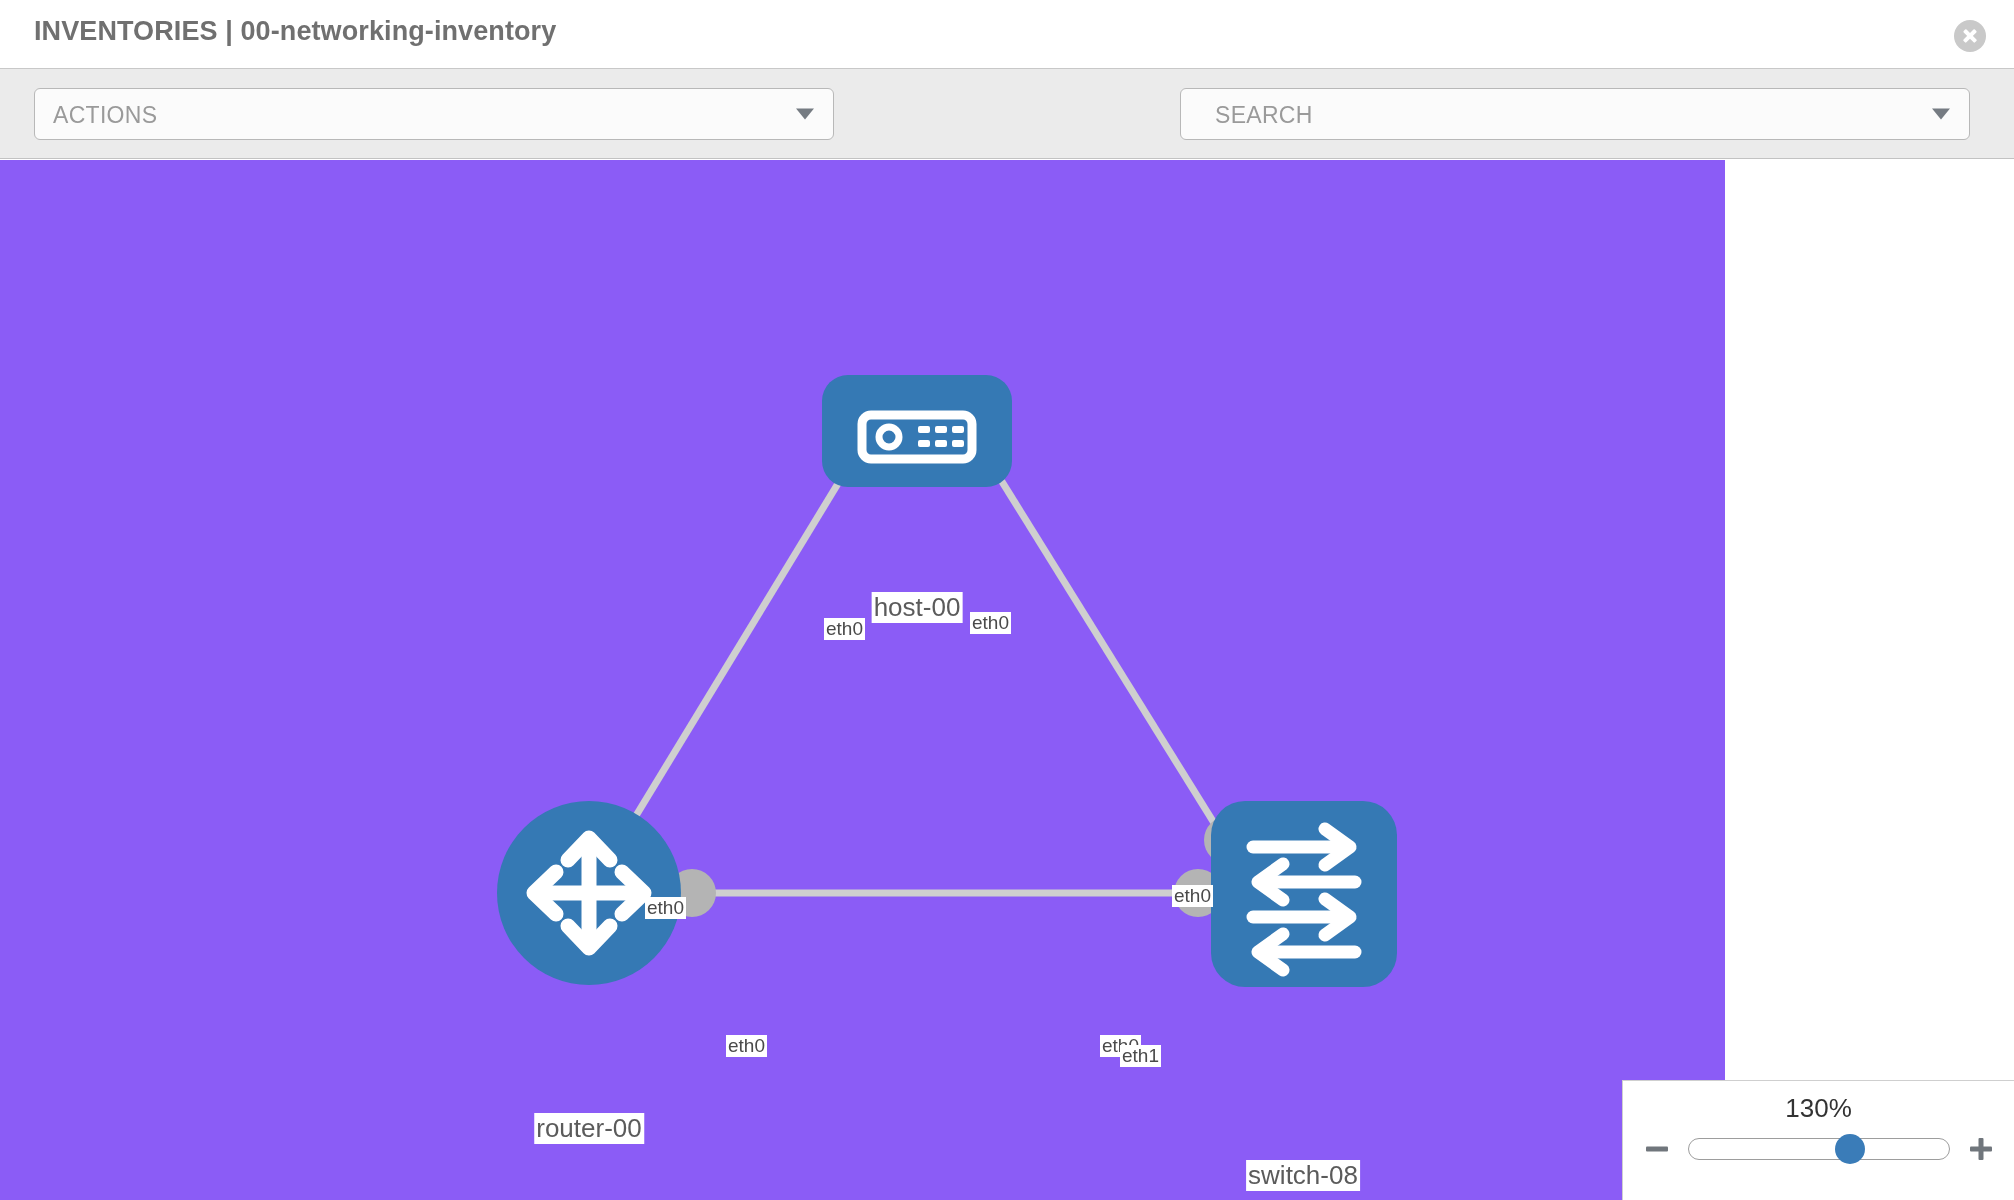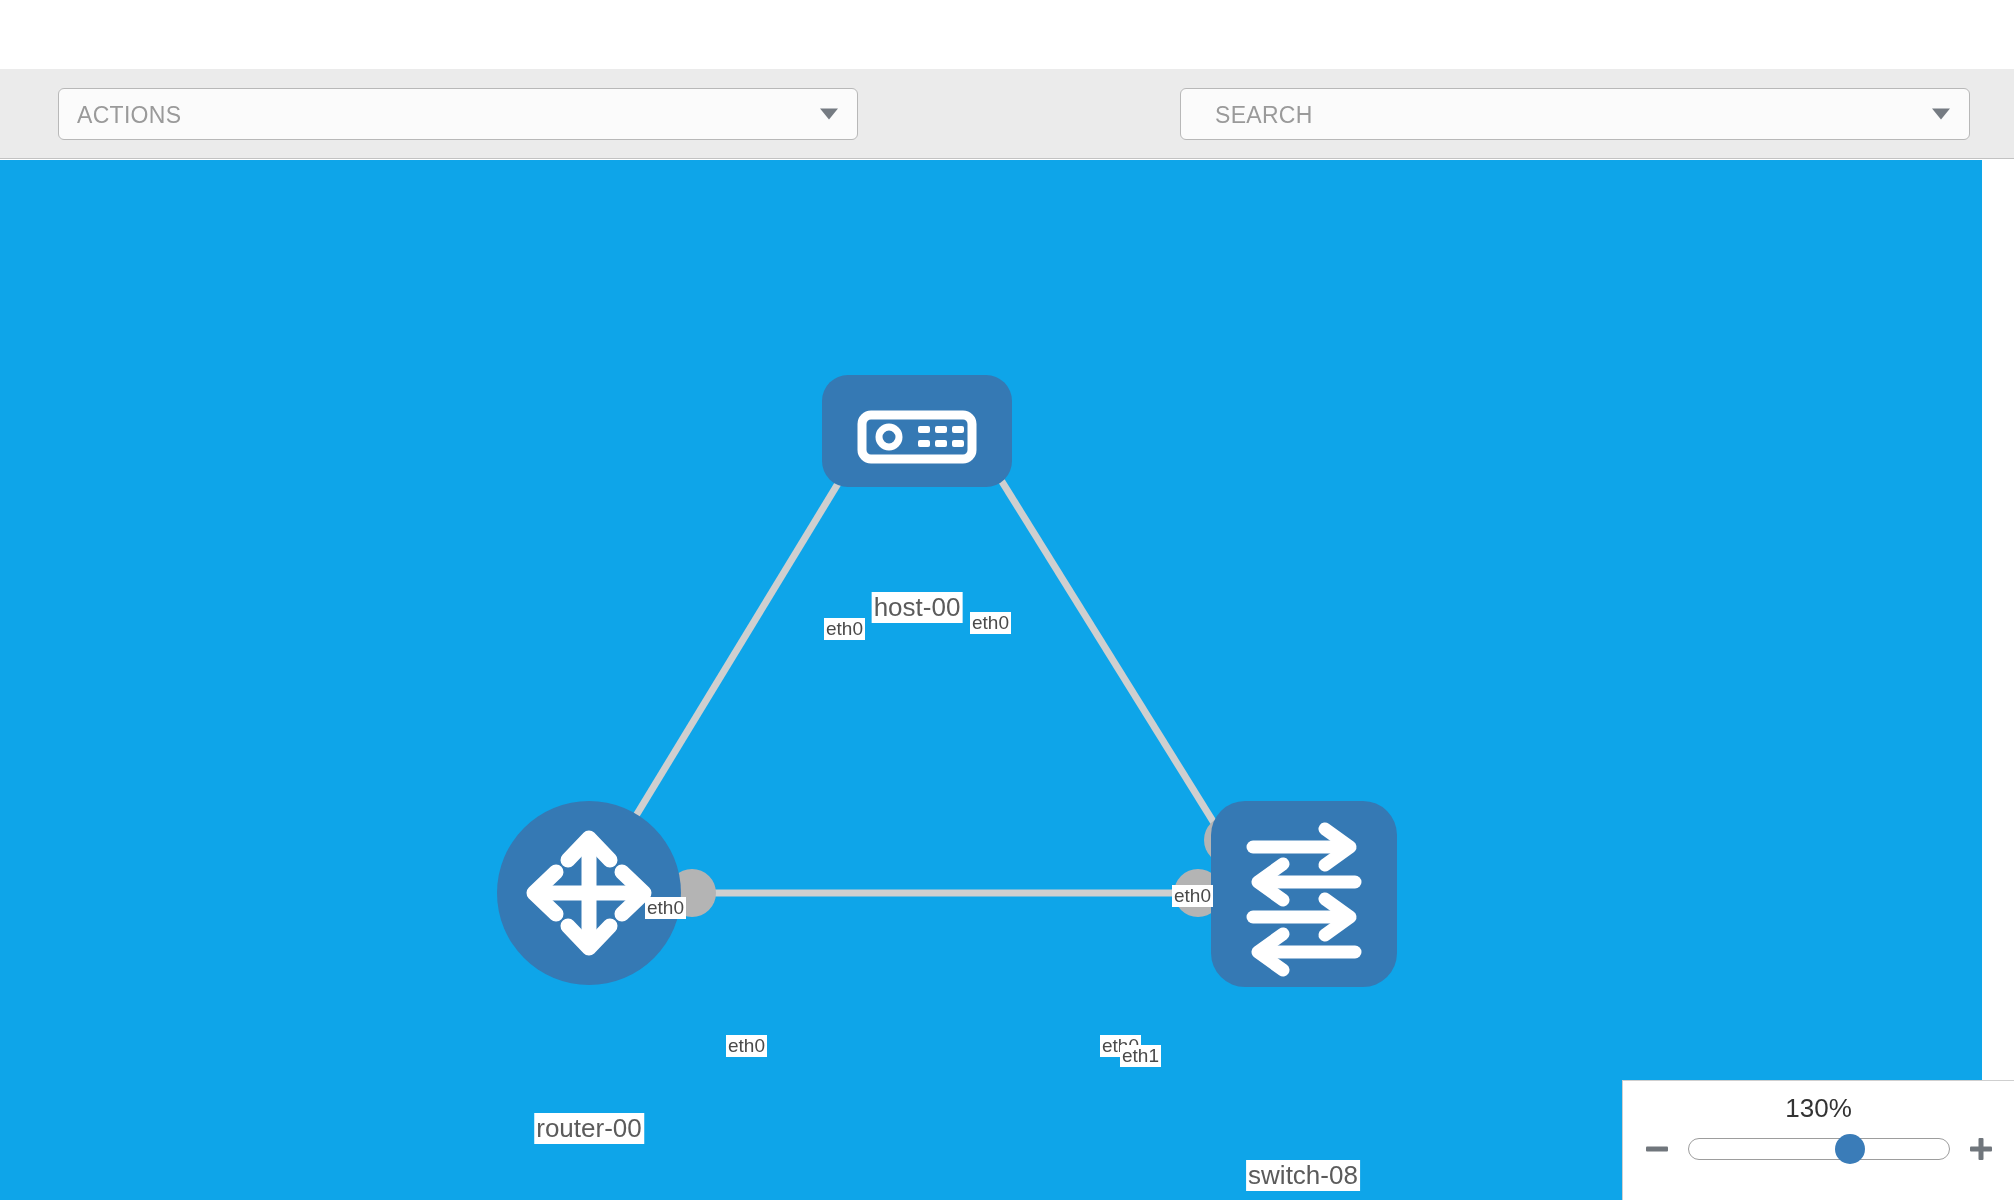--- a/index.html
+++ b/index.html
@@ -72,21 +72,20 @@
   }
   .actions-select {
     position: absolute;
     left: 34px;
     top: 19px;
     width: 800px;
     height: 52px;
     background: #fbfbfb;
     border: 1px solid #b8b8b8;
     border-radius: 6px;
-    margin-left: 24px;
   }
   .actions-select .label {
     position: absolute;
     left: 18px;
     top: 13px;
     font-size: 23px;
     color: #9a9a9a;
     letter-spacing: 0.3px;
   }
   .caret {
@@ -127,23 +126,23 @@
     font-size: 23px;
     color: #9a9a9a;
     letter-spacing: 0.3px;
     margin-left: 16px;
   }
 
   
   .canvas {
     position: absolute;
     top: 160px; left: 0;
-    width: 1982px;
+    width: 1725px;
     height: 1040px;
-    background: #0ea5e9;
+    background: #8b5cf6;
     overflow: hidden;
   }
   .topology-svg {
     position: absolute;
     top: 0; left: 0;
     width: 2014px;
     height: 1040px;
   }
 
   .node-label {
@@ -238,20 +237,24 @@
     background: #3a7cb8;
     transform: translate(-50%,-50%);
     cursor: grab;
   }
 </style>
 </head>
 <body>
 
 <div id="app">
 
+  <div class="header">
+    <div class="header-title">INVENTORIES | 00-networking-inventory</div>
+    <div class="close-btn"></div>
+  </div>
 
   <div class="toolbar">
 
     <div class="actions-select">
       <span class="label">ACTIONS</span>
       <span class="caret"></span>
     </div>
 
     <div class="tool-icons">
       <svg class="tool-icon" width="40" height="40" viewBox="0 0 24 24">

